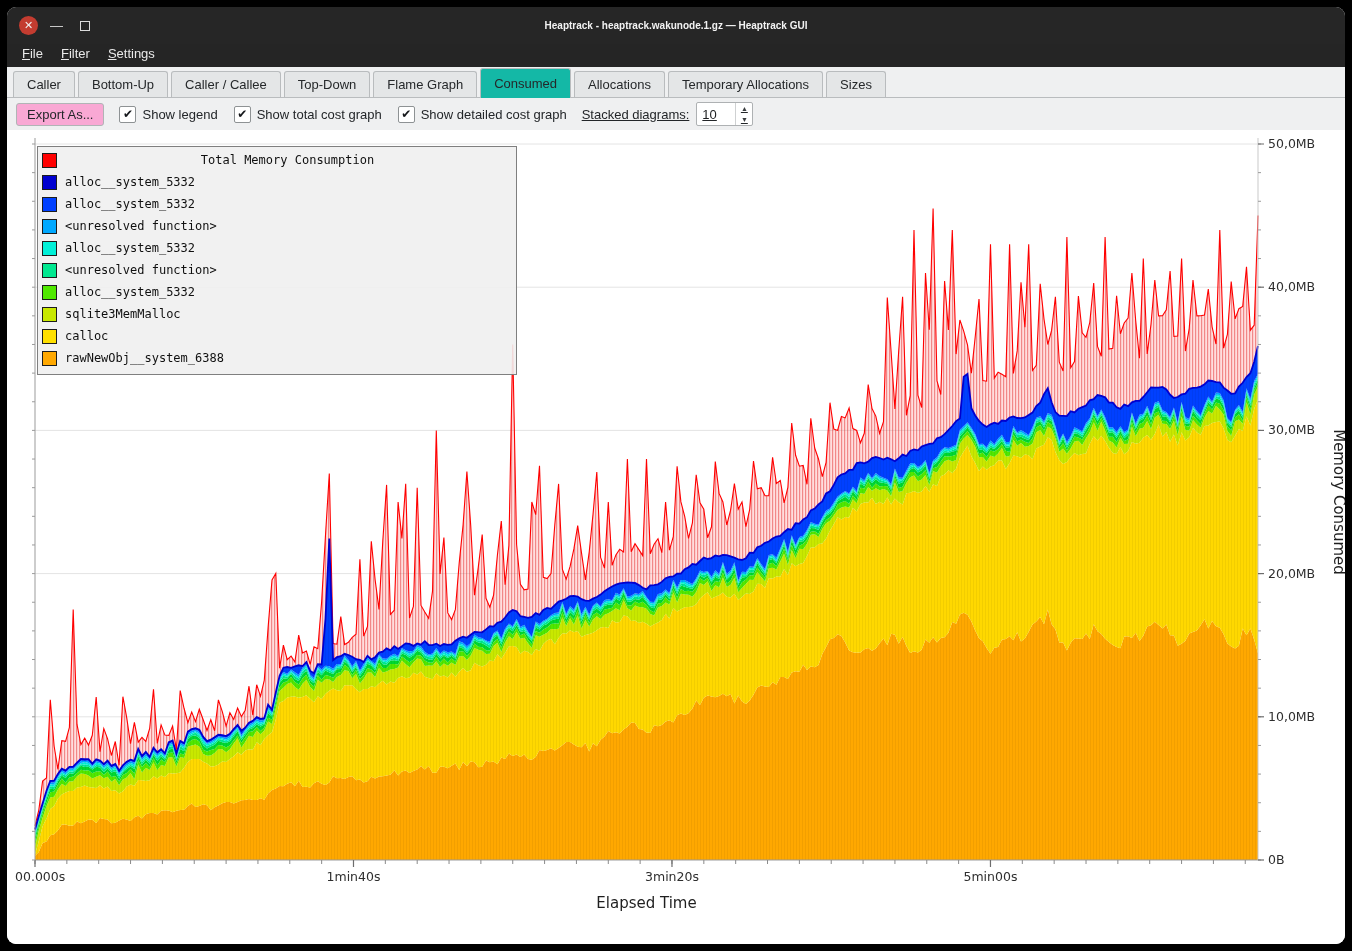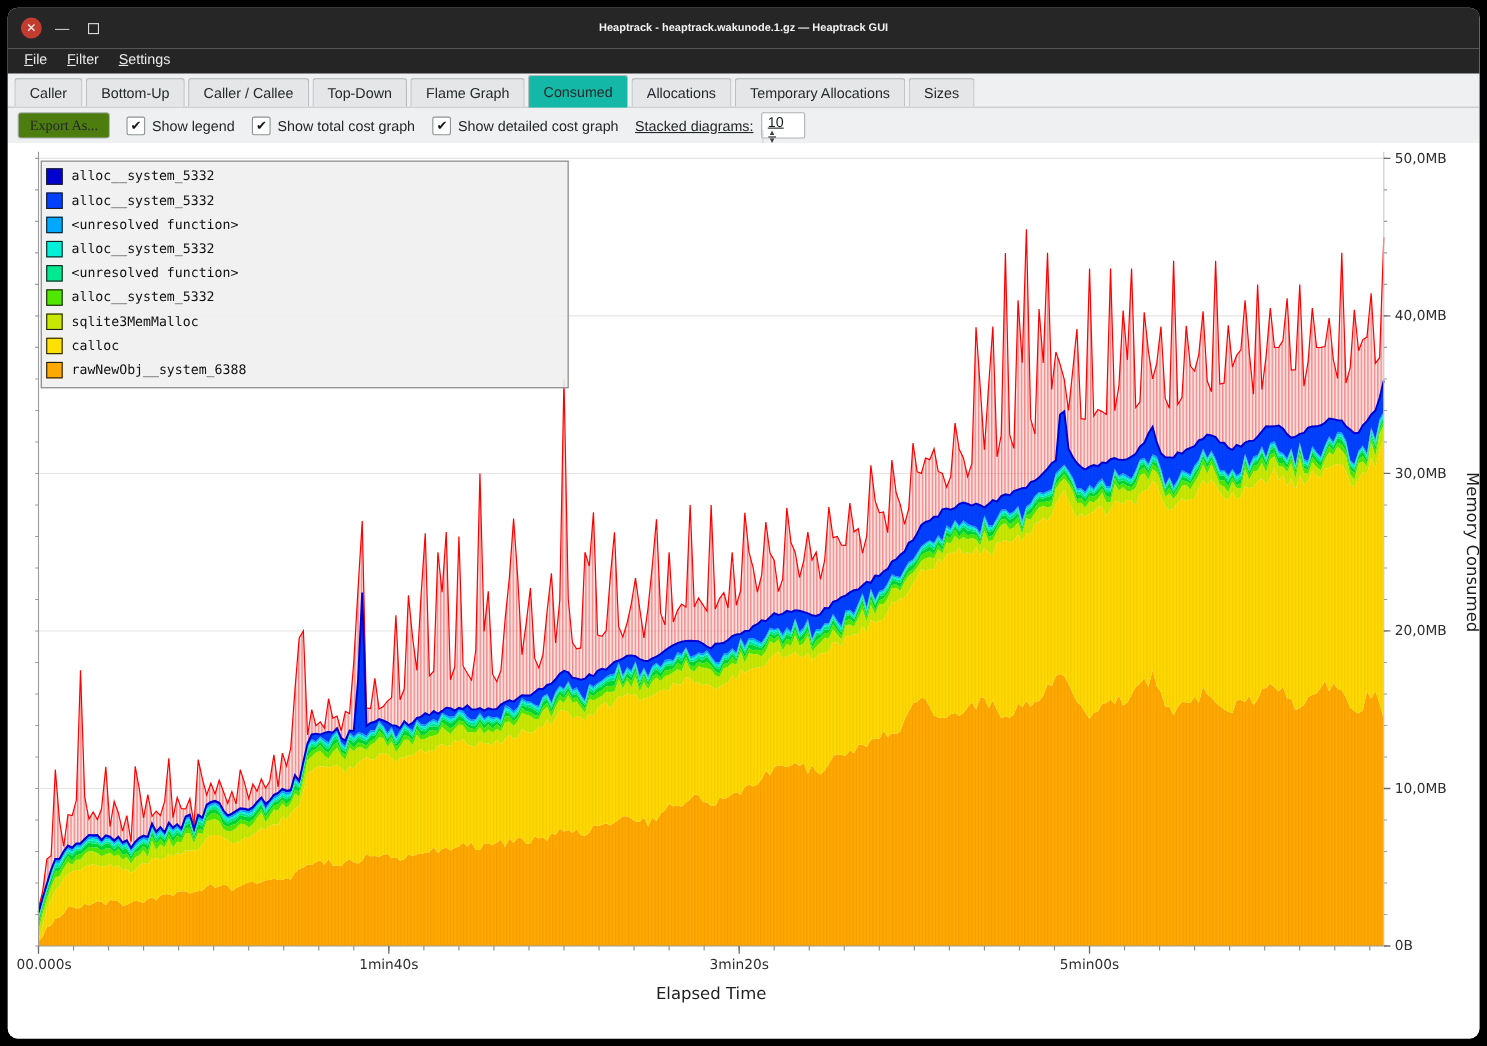--- a/index.html
+++ b/index.html
@@ -21,27 +21,27 @@
   .menu-item{padding:2px 9px;font-size:13px;color:#e9e9e9;}
   .menu-item u{text-decoration:underline;}
   
   .tabbar{height:30px;background:#eff0f1;display:flex;align-items:flex-end;padding-left:6px;
     border-bottom:1px solid #b9bcbe;flex:none;}
   .tab{height:25px;line-height:25px;padding:0 13px;font-size:13px;color:#25282a;background:#e4e6e7;
     border:1px solid #b9bcbe;border-bottom:none;border-radius:3px 3px 0 0;margin-right:3px;white-space:nowrap;}
   .tab.active{background:#14b8a6;height:29px;line-height:29px;margin-bottom:-1px;}
   
   .toolbar{height:32px;background:#eff0f1;display:flex;align-items:center;gap:15px;padding:0 9px;flex:none;}
-  .btn{background:#4d7c0f;border:1px solid #b1b4b6;border-radius:3px;font-size:13px;color:#232629;
-    padding:3px 10px;font-family:Liberation Serif, serif;}
+  .btn{background:#f9a8d4;border:1px solid #b1b4b6;border-radius:3px;font-size:13px;color:#232629;
+    padding:3px 10px;font-family:Liberation Sans, sans-serif;}
   .cb{display:flex;align-items:center;gap:6px;font-size:13px;color:#232629;}
   .cb .box{width:15px;height:15px;background:#fff;border:1px solid #8e9294;border-radius:2px;
     display:flex;align-items:center;justify-content:center;font-size:12px;color:#14161a;line-height:1;}
   .spin-wrap{display:flex;align-items:center;gap:7px;font-size:13px;color:#232629;text-decoration:underline;}
-  .spinbox{display:flex;height:22px;background:#fff;border:1px solid #aeb1b3;border-radius:2px;flex-direction:column;}
+  .spinbox{display:flex;height:22px;background:#fff;border:1px solid #aeb1b3;border-radius:2px;}
   .spin-value{width:28px;padding:0 5px;display:flex;align-items:center;font-size:13px;color:#1b1d1f;}
   .spin-arrows{width:16px;border-left:1px solid #cfd1d2;display:flex;flex-direction:column;}
   .spin-arrow{flex:1;display:flex;align-items:center;justify-content:center;font-size:7px;color:#3a3d3f;}
   
   .chartwrap{flex:1;position:relative;background:#ffffff;}
   .legend{position:absolute;left:30px;top:16px;width:468px;background:rgba(240,240,240,0.9);
     border:1px solid #7f7f7f;padding:2px 6px 5px 4px;
     font-family:"DejaVu Sans Mono", monospace;font-size:12px;color:#101010;}
   .lrow{display:flex;align-items:center;gap:8px;height:22px;}
   .lswatch{width:13px;height:13px;border:1px solid #1c1c1c;flex:none;}
@@ -261,20 +261,24 @@
         <line x1="1251" x2="1257" y1="300.4" y2="300.4" stroke="#6d6d6d" stroke-width="1.2"></line>
         <text x="1261" y="304.4" font-size="12.5" fill="#2e2e2e">30,0MB</text>
         <line x1="1251" x2="1257" y1="157.20000000000005" y2="157.20000000000005" stroke="#6d6d6d" stroke-width="1.2"></line>
         <text x="1261" y="161.20000000000005" font-size="12.5" fill="#2e2e2e">40,0MB</text>
         <line x1="1251" x2="1257" y1="14" y2="14" stroke="#6d6d6d" stroke-width="1.2"></line>
         <text x="1261" y="18" font-size="12.5" fill="#2e2e2e">50,0MB</text>
         <text x="639.5" y="778" text-anchor="middle" font-size="15" fill="#1f1f1f">Elapsed Time</text>
         <text x="1327" y="372" text-anchor="middle" font-size="15" fill="#1f1f1f" transform="rotate(90 1327 372)">Memory Consumed</text>
       </svg>
     <div class="legend" id="legend">
+        <div class="lrow title-row">
+          <div class="lswatch" style="background: rgb(255, 0, 0);"></div>
+          <div class="ltext">Total Memory Consumption</div>
+        </div>
         <div class="lrow">
           <div class="lswatch" style="background: rgb(0, 0, 208);"></div>
           <span>alloc__system_5332</span>
         </div>
         <div class="lrow">
           <div class="lswatch" style="background: rgb(0, 64, 255);"></div>
           <span>alloc__system_5332</span>
         </div>
         <div class="lrow">
           <div class="lswatch" style="background: rgb(0, 168, 255);"></div>

